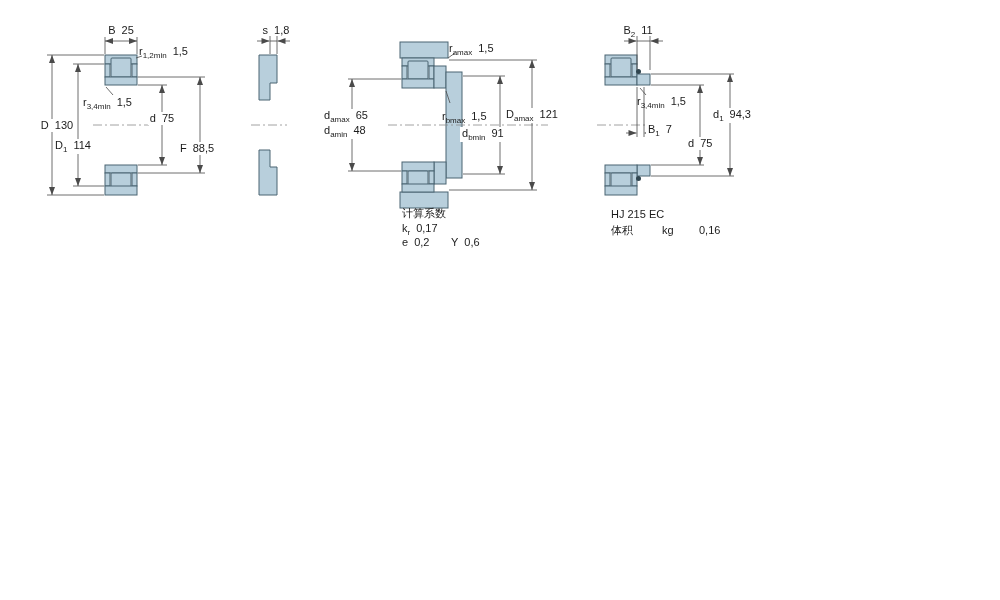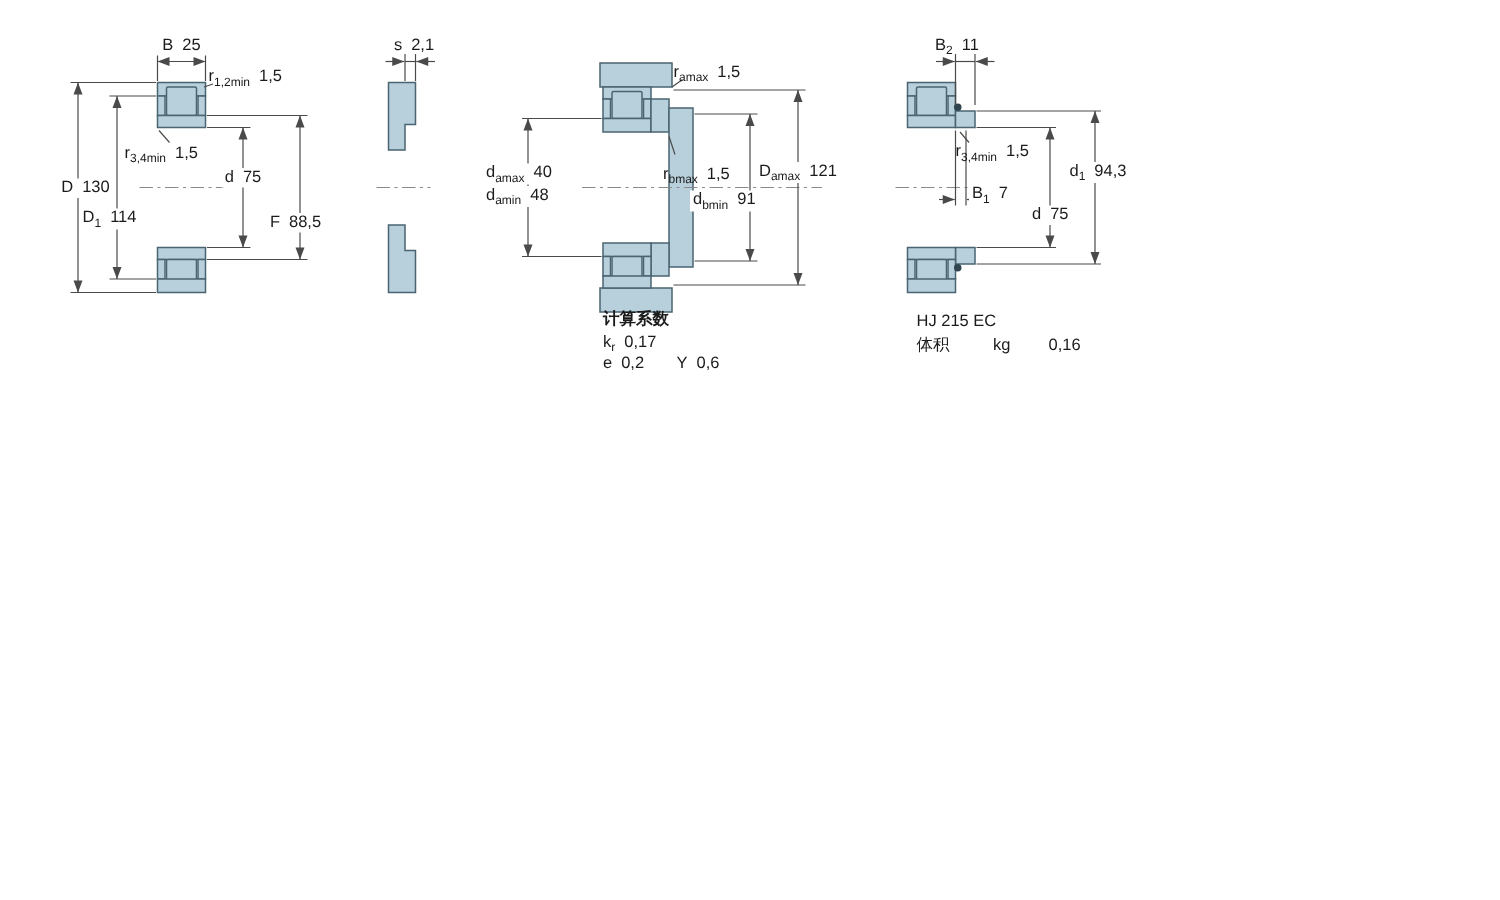--- a/index.html
+++ b/index.html
@@ -12,21 +12,21 @@
   *{margin:0;padding:0;box-sizing:border-box}
   html,body{width:1000px;height:600px;background:#ffffff;overflow:hidden}
   body{position:relative;font-family:"Liberation Sans",sans-serif}
   #stage{position:absolute;inset:0}
   #drawing-svg{position:absolute;left:0;top:0;z-index:1}
   .lbl{position:absolute;font-size:11px;color:var(--text);white-space:nowrap;line-height:1.15;z-index:2}
   .lbl sub{font-size:8px;line-height:1}
   .lbl .val{margin-left:6px}
   .ctr{transform:translateX(-50%)}
   .bg{background:#ffffff;padding:0 2px}
-  .bold{font-weight:700}
+  .bold{font-weight:400}
 </style>
 </head>
 <body>
 
 <div id="stage">
 
 <svg id="drawing-svg" width="1000" height="600" viewBox="0 0 1000 600">
   <defs>
     <marker id="arr" markerWidth="9" markerHeight="7" refX="8.5" refY="3.5" orient="auto-start-reverse" markerUnits="userSpaceOnUse">
       <path d="M0.5,0.5 L8.5,3.5 L0.5,6.5 z" fill="var(--dim-line)"></path>
@@ -164,25 +164,25 @@
 </svg>
 
 <span class="lbl ctr" style="left:121px;top:24px"><span>B</span><sub></sub><span class="val">25</span></span>
 <span class="lbl" style="left:139px;top:45px"><span>r</span><sub>1,2min</sub><span class="val">1,5</span></span>
 <span class="lbl" style="left:83px;top:96px"><span>r</span><sub>3,4min</sub><span class="val">1,5</span></span>
 <span class="lbl ctr bg" style="left:57px;top:119px"><span>D</span><span class="val">130</span></span>
 <span class="lbl ctr bg" style="left:73px;top:139px"><span>D</span><sub>1</sub><span class="val">114</span></span>
 <span class="lbl ctr bg" style="left:162px;top:112px"><span>d</span><span class="val">75</span></span>
 <span class="lbl ctr bg" style="left:197px;top:142px"><span>F</span><span class="val">88,5</span></span>
 
-<span class="lbl ctr" style="left:276px;top:24px"><span>s</span><span class="val">2,1</span></span>
+<span class="lbl ctr" style="left:276px;top:24px"><span>s</span><span class="val">1,8</span></span>
 
 <span class="lbl" style="left:449px;top:42px"><span>r</span><sub>amax</sub><span class="val">1,5</span></span>
 <span class="lbl" style="left:442px;top:110px"><span>r</span><sub>bmax</sub><span class="val">1,5</span></span>
-<span class="lbl bg" style="left:322px;top:109px"><span>d</span><sub>amax</sub><span class="val">40</span></span>
+<span class="lbl bg" style="left:322px;top:109px"><span>d</span><sub>amax</sub><span class="val">65</span></span>
 <span class="lbl bg" style="left:322px;top:124px"><span>d</span><sub>amin</sub><span class="val">48</span></span>
 <span class="lbl bg" style="left:504px;top:108px"><span>D</span><sub>amax</sub><span class="val">121</span></span>
 <span class="lbl bg" style="left:460px;top:127px"><span>d</span><sub>bmin</sub><span class="val">91</span></span>
 <span class="lbl bold" style="left:402px;top:207px">计算系数</span>
 <span class="lbl" style="left:402px;top:222px"><span>k</span><sub>r</sub><span class="val">0,17</span></span>
 <span class="lbl" style="left:402px;top:236px"><span>e</span><span class="val">0,2</span></span>
 <span class="lbl" style="left:451px;top:236px"><span>Y</span><span class="val">0,6</span></span>
 
 <span class="lbl ctr" style="left:638px;top:24px"><span>B</span><sub>2</sub><span class="val">11</span></span>
 <span class="lbl" style="left:637px;top:95px"><span>r</span><sub>3,4min</sub><span class="val">1,5</span></span>

